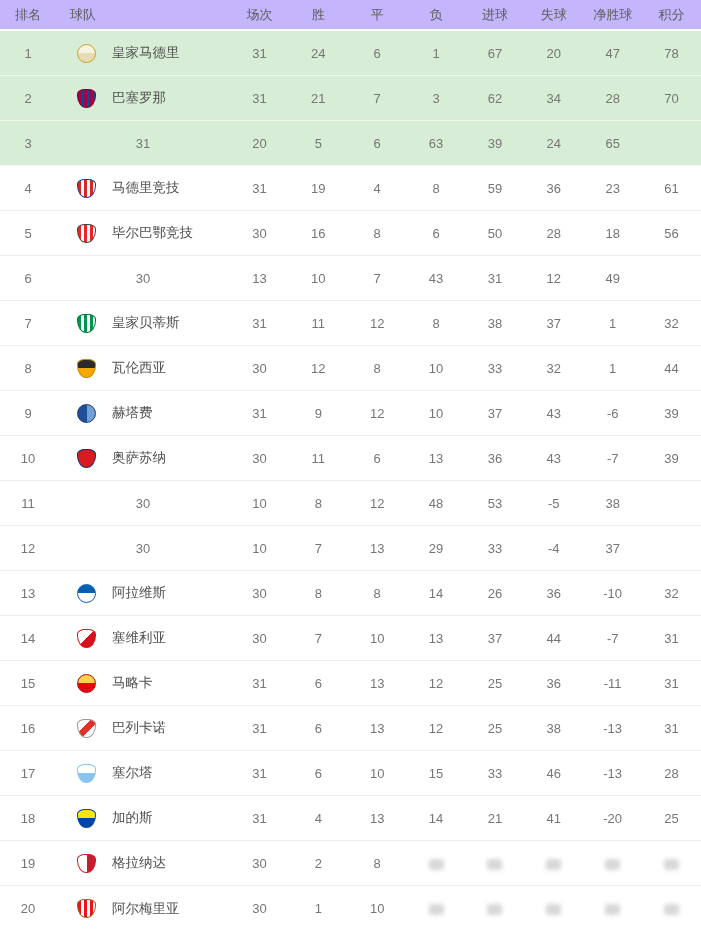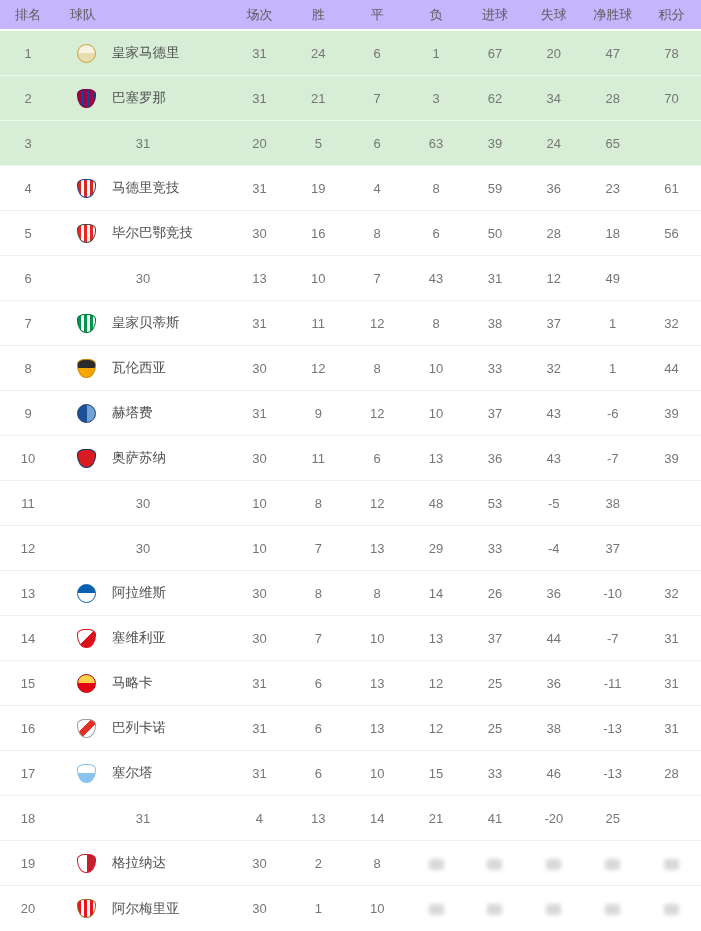--- a/index.html
+++ b/index.html
@@ -310,20 +310,24 @@
         <div class="cell">6</div>
         <div class="cell">10</div>
         <div class="cell">15</div>
         <div class="cell">33</div>
         <div class="cell">46</div>
         <div class="cell">-13</div>
         <div class="cell">28</div>
       </div>
       <div class="row grid">
         <div class="cell">18</div>
+        <div class="teamcell">
+          <span class="crest shield" style="background: linear-gradient(rgb(255, 229, 0) 0px, rgb(255, 229, 0) 45%, rgb(0, 69, 162) 45%); border: 1px solid rgb(0, 69, 162);"></span>
+          <span class="name">加的斯</span>
+        </div>
         <div class="cell">31</div>
         <div class="cell">4</div>
         <div class="cell">13</div>
         <div class="cell">14</div>
         <div class="cell">21</div>
         <div class="cell">41</div>
         <div class="cell">-20</div>
         <div class="cell">25</div>
       </div>
       <div class="row grid">

